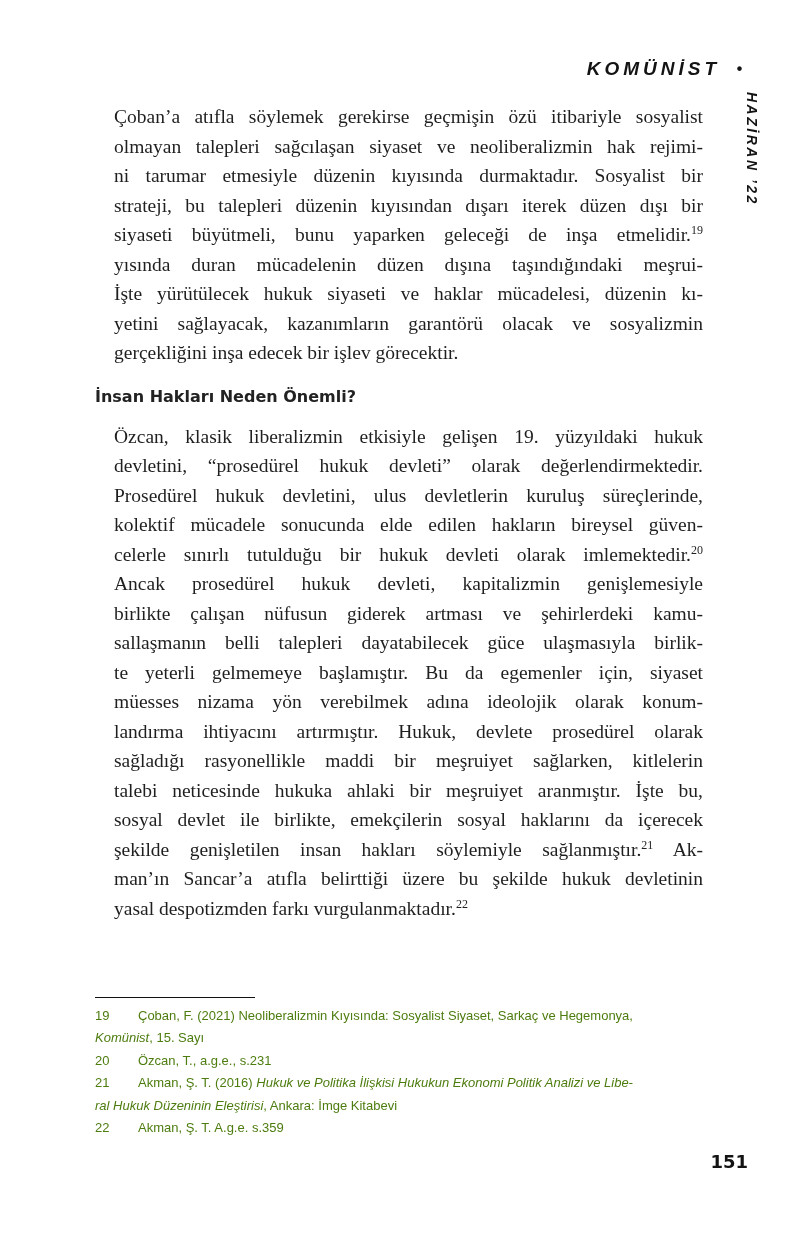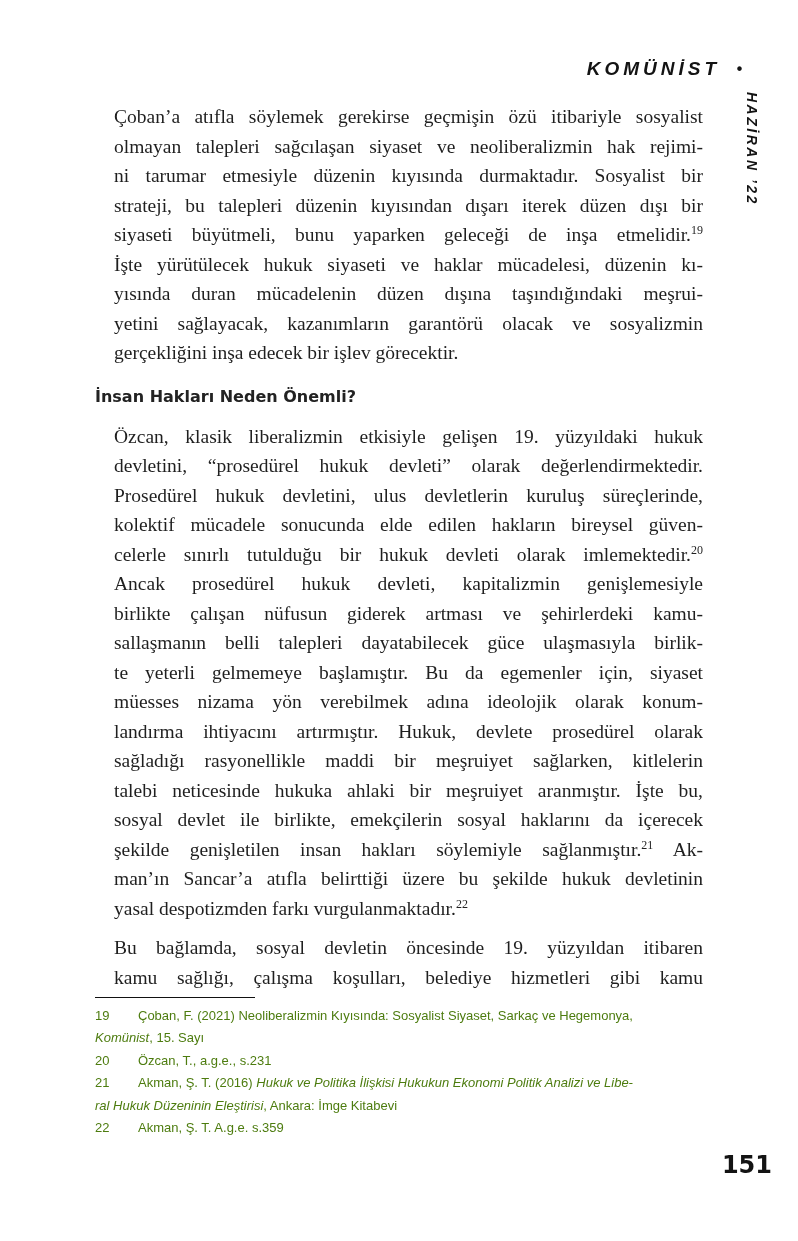--- a/index.html
+++ b/index.html
@@ -58,44 +58,44 @@
     font-family: "Liberation Sans", "DejaVu Sans", sans-serif;
     font-size: 13px; color: #4d7c0f;
   }
   .fn-rule { width: 160px; border-top: 1.5px solid #111; margin-bottom: 7px; }
   .fn-line { line-height: 22.4px; height: 22.4px; overflow: hidden; white-space: nowrap; }
   .fn-num { display: inline-block; width: 43px; }
   .it { font-style: italic; }
 
   
   .page-number {
-    position: absolute; top: 1151px; right: 26px;
+    position: absolute; top: 1151px; right: 50px;
     font-family: "DejaVu Sans", "Liberation Sans", sans-serif;
-    font-weight: 700; font-size: 24px; color: #131313;
+    font-weight: 700; font-size: 18px; color: #131313;
   }
 </style>
 </head>
 <body>
 
 <div class="masthead">
   <span>KOMÜNİST</span>
   <span class="bullet">•</span>
 </div>
 
 <div class="side-text">HAZİRAN ’22</div>
 
 <main class="content" id="body-col">
     <div class="para">
       <div class="line"><span>Çoban’a atıfla söylemek gerekirse geçmişin özü itibariyle sosyalist</span></div>
       <div class="line"><span>olmayan talepleri sağcılaşan siyaset ve neoliberalizmin hak rejimi-</span></div>
       <div class="line"><span>ni tarumar etmesiyle düzenin kıyısında durmaktadır. Sosyalist bir</span></div>
       <div class="line"><span>strateji, bu talepleri düzenin kıyısından dışarı iterek düzen dışı bir</span></div>
       <div class="line"><span>siyaseti büyütmeli, bunu yaparken geleceği de inşa etmelidir.</span><span class="sup">19</span></div>
+      <div class="line"><span>yısında duran mücadelenin düzen dışına taşındığındaki meşrui-</span></div>
       <div class="line"><span>İşte yürütülecek hukuk siyaseti ve haklar mücadelesi, düzenin kı-</span></div>
-      <div class="line"><span>yısında duran mücadelenin düzen dışına taşındığındaki meşrui-</span></div>
       <div class="line"><span>yetini sağlayacak, kazanımların garantörü olacak ve sosyalizmin</span></div>
       <div class="line noj"><span>gerçekliğini inşa edecek bir işlev görecektir.</span></div>
     </div>
     <div class="heading">İnsan Hakları Neden Önemli?</div>
     <div class="para">
       <div class="line"><span>Özcan, klasik liberalizmin etkisiyle gelişen 19. yüzyıldaki hukuk</span></div>
       <div class="line"><span>devletini, “prosedürel hukuk devleti” olarak değerlendirmektedir.</span></div>
       <div class="line"><span>Prosedürel hukuk devletini, ulus devletlerin kuruluş süreçlerinde,</span></div>
       <div class="line"><span>kolektif mücadele sonucunda elde edilen hakların bireysel güven-</span></div>
       <div class="line"><span>celerle sınırlı tutulduğu bir hukuk devleti olarak imlemektedir.</span><span class="sup">20</span></div>
@@ -105,24 +105,20 @@
       <div class="line"><span>te yeterli gelmemeye başlamıştır. Bu da egemenler için, siyaset</span></div>
       <div class="line"><span>müesses nizama yön verebilmek adına ideolojik olarak konum-</span></div>
       <div class="line"><span>landırma ihtiyacını artırmıştır. Hukuk, devlete prosedürel olarak</span></div>
       <div class="line"><span>sağladığı rasyonellikle maddi bir meşruiyet sağlarken, kitlelerin</span></div>
       <div class="line"><span>talebi neticesinde hukuka ahlaki bir meşruiyet aranmıştır. İşte bu,</span></div>
       <div class="line"><span>sosyal devlet ile birlikte, emekçilerin sosyal haklarını da içerecek</span></div>
       <div class="line"><span>şekilde genişletilen insan hakları söylemiyle sağlanmıştır.</span><span class="sup">21</span><span> Ak-</span></div>
       <div class="line"><span>man’ın Sancar’a atıfla belirttiği üzere bu şekilde hukuk devletinin</span></div>
       <div class="line noj"><span>yasal despotizmden farkı vurgulanmaktadır.</span><span class="sup">22</span></div>
     </div>
-    <div class="para">
-      <div class="line"><span>Bu bağlamda, sosyal devletin öncesinde 19. yüzyıldan itibaren</span></div>
-      <div class="line"><span>kamu sağlığı, çalışma koşulları, belediye hizmetleri gibi kamu</span></div>
-    </div>
   </main>
 
 <section class="footnotes">
   <div class="fn-rule"></div>
   <div id="fn-list">
       <div class="fn-line"><span class="fn-num">19</span><span>Çoban, F. (2021) Neoliberalizmin Kıyısında: Sosyalist Siyaset, Sarkaç ve Hegemonya,</span></div>
       <div class="fn-line"><span class="it">Komünist</span><span>, 15. Sayı</span></div>
       <div class="fn-line"><span class="fn-num">20</span><span>Özcan, T., a.g.e., s.231</span></div>
       <div class="fn-line"><span class="fn-num">21</span><span>Akman, Ş. T. (2016) </span><span class="it">Hukuk ve Politika İlişkisi Hukukun Ekonomi Politik Analizi ve Libe-</span></div>
       <div class="fn-line"><span class="it">ral Hukuk Düzeninin Eleştirisi</span><span>, Ankara: İmge Kitabevi</span></div>

